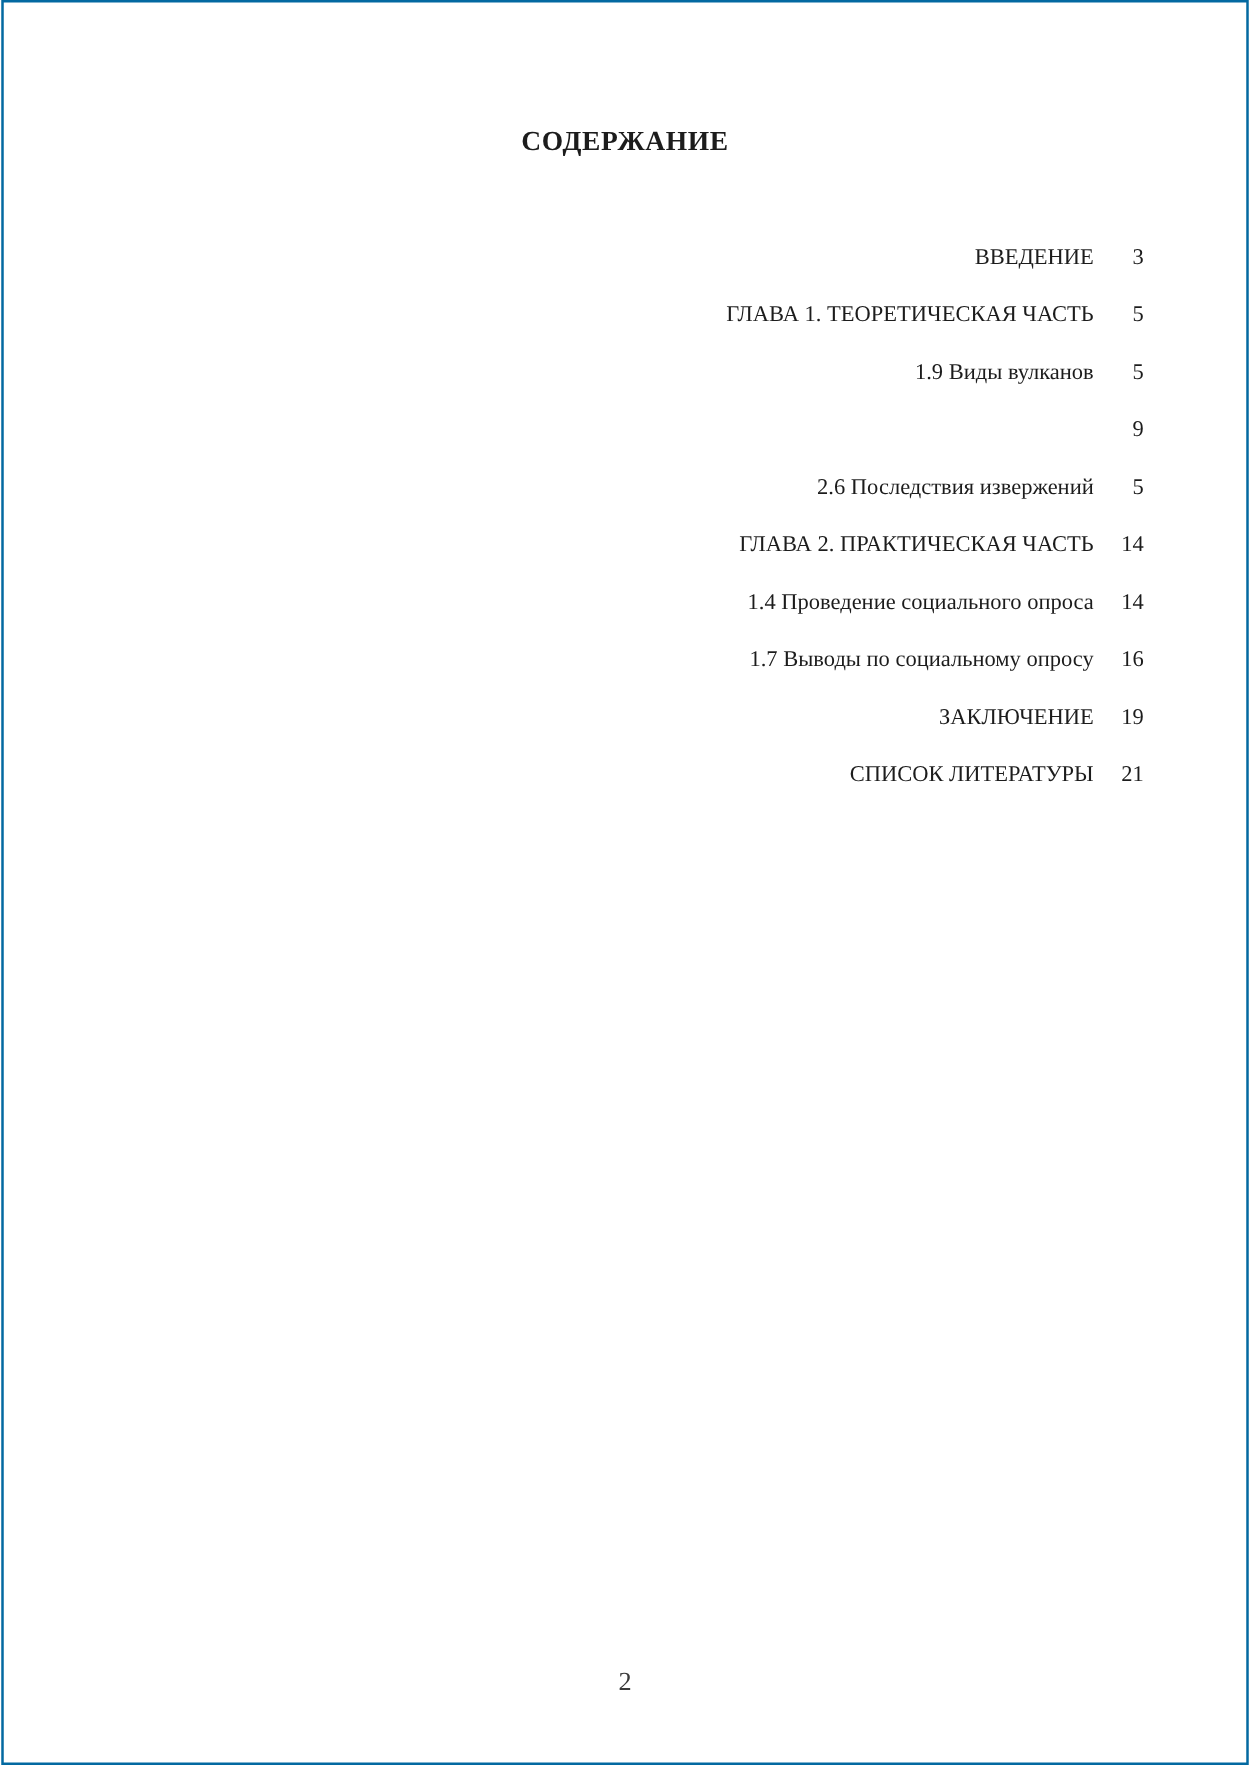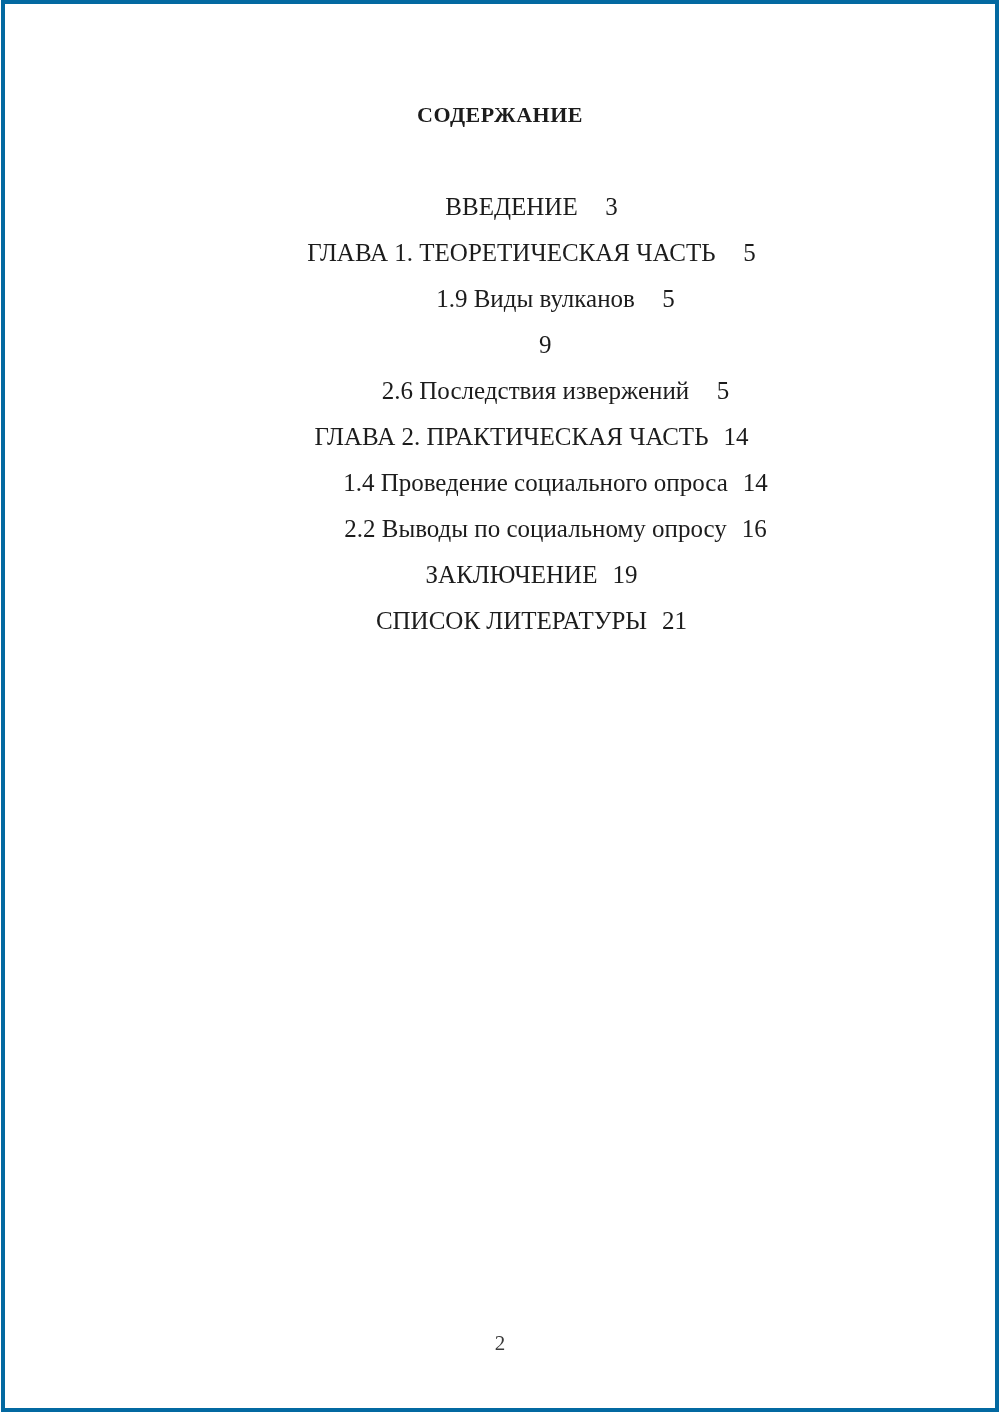--- a/index.html
+++ b/index.html
@@ -6,43 +6,43 @@
     margin: 0;
     padding: 0;
     background: #ffffff;
   }
   .page {
     position: relative;
     width: 998px;
     height: 1412px;
     margin: 0 auto;
     background: #ffffff;
-    border: 4px solid #0369a1;
+    border: 2px solid #0369a1;
     box-sizing: border-box;
     font-family: "Liberation Serif", "DejaVu Serif", serif;
     color: #1c1c1c;
   }
   .toc-title {
     text-align: center;
     font-weight: bold;
     font-size: 22px;
     letter-spacing: 0.5px;
     padding-top: 98px;
     margin: 0;
   }
   .toc-list {
     margin-top: 56px;
     padding-left: 145px;
     padding-right: 82px;
   }
   .toc-entry {
     display: flex;
-    justify-content: center;
+    justify-content: flex-end;
     align-items: baseline;
-    font-size: 25px;
+    font-size: 18px;
     line-height: 46px;
     height: 46px;
     white-space: nowrap;
   }
   .toc-entry .entry-label {
     overflow: hidden;
   }
   .toc-entry.level-1 .entry-label {
     padding-left: 48px;
   }
@@ -88,21 +88,21 @@
       </div>
       <div class="toc-entry level-0">
         <span class="entry-label">ГЛАВА 2. ПРАКТИЧЕСКАЯ ЧАСТЬ</span>
         <span class="entry-page">14</span>
       </div>
       <div class="toc-entry level-1">
         <span class="entry-label">1.4 Проведение социального опроса</span>
         <span class="entry-page">14</span>
       </div>
       <div class="toc-entry level-1">
-        <span class="entry-label">2.2 Выводы по социальному опросу</span>
+        <span class="entry-label">1.7 Выводы по социальному опросу</span>
         <span class="entry-page">16</span>
       </div>
       <div class="toc-entry level-0">
         <span class="entry-label">ЗАКЛЮЧЕНИЕ</span>
         <span class="entry-page">19</span>
       </div>
       <div class="toc-entry level-0">
         <span class="entry-label">СПИСОК ЛИТЕРАТУРЫ</span>
         <span class="entry-page">21</span>
       </div>

